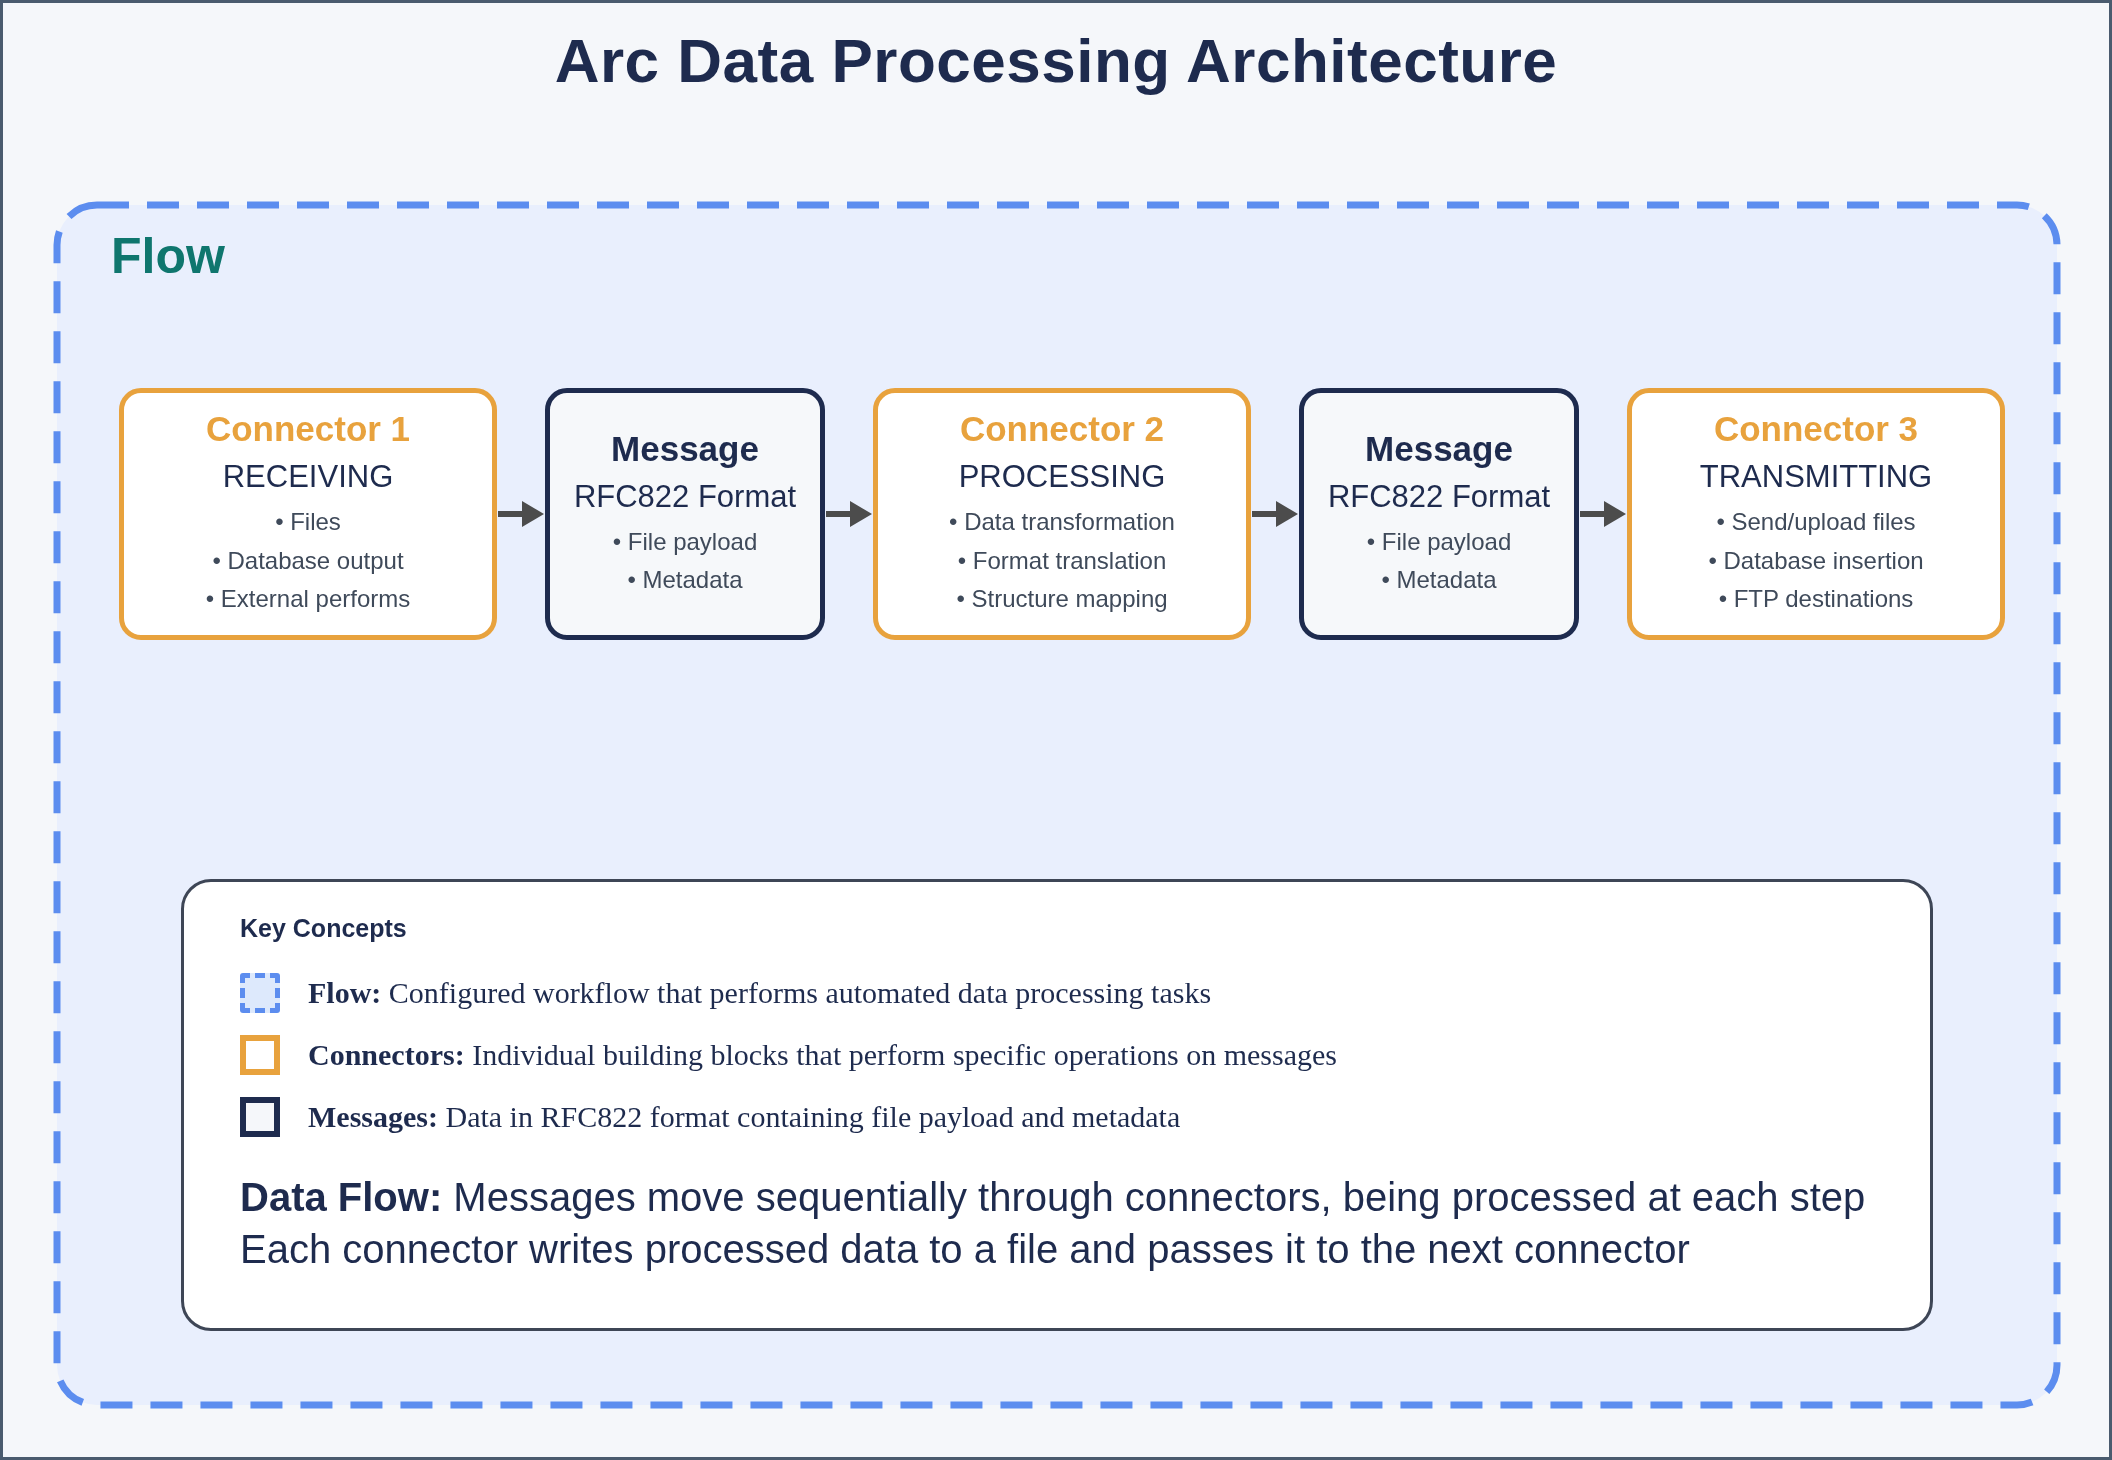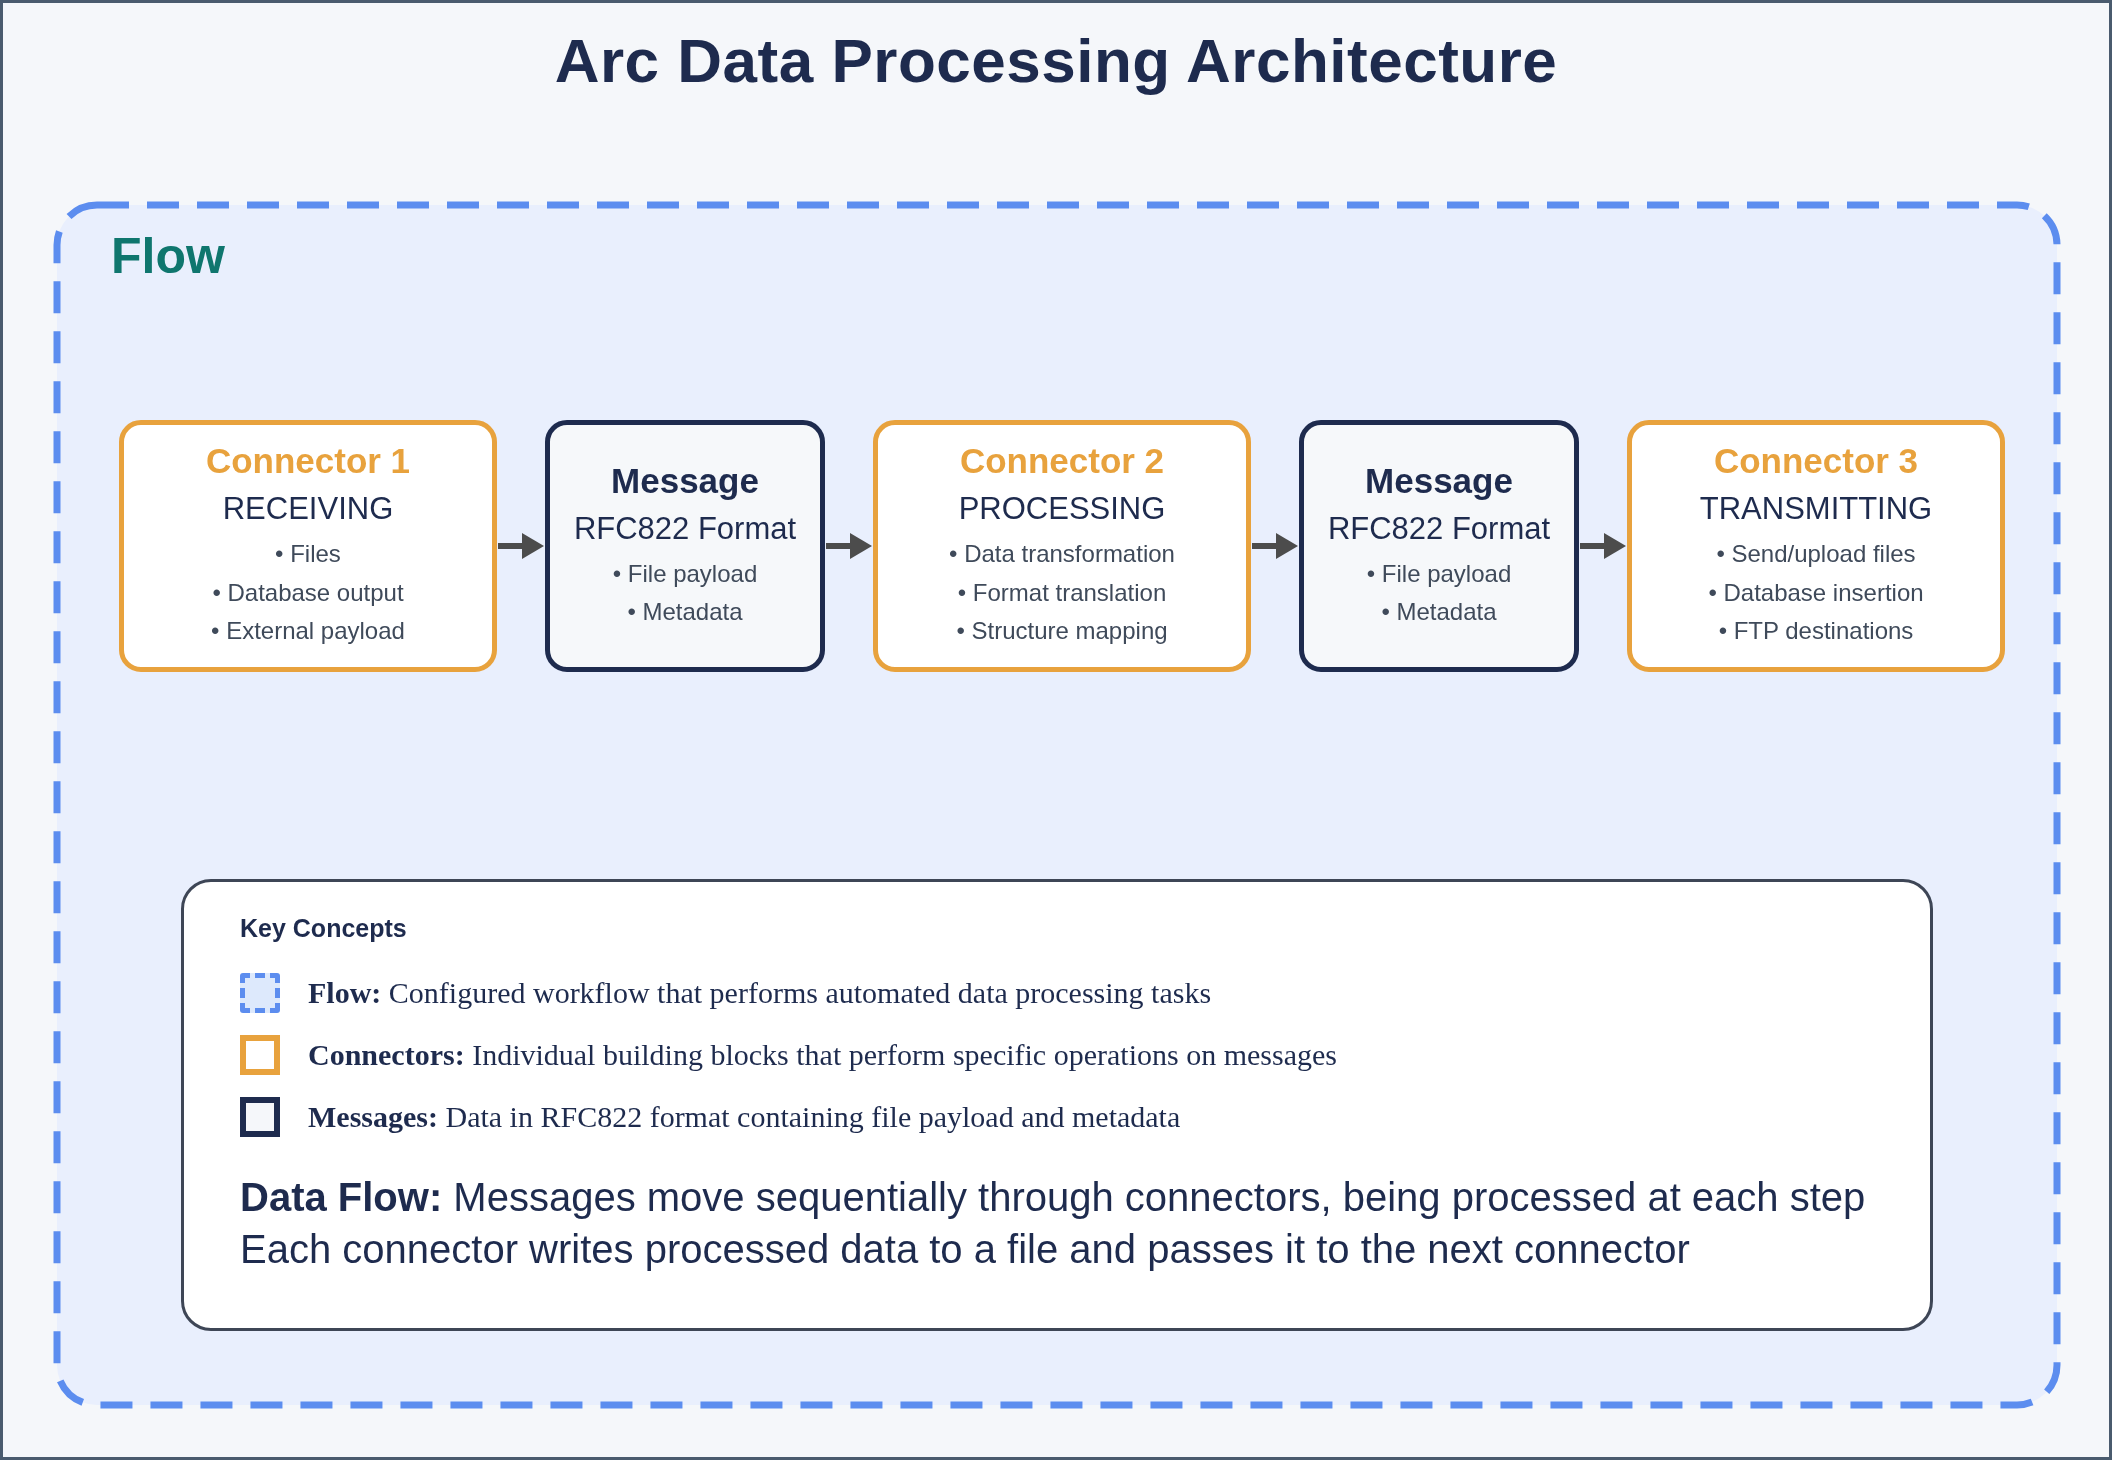--- a/index.html
+++ b/index.html
@@ -31,21 +31,21 @@
   .flow-border-svg { position: absolute; inset: 0; }
   .flow-label {
     position: absolute;
     left: 58px; top: 26px;
     font-size: 50px;
     font-weight: bold;
     color: #0f766e;
   }
   .nodes-row {
     position: absolute;
-    left: 66px; top: 219px;
+    left: 66px; top: 187px;
     width: 1886px; height: 252px;
     display: flex;
     align-items: stretch;
   }
   .node {
     box-sizing: border-box;
     border-radius: 22px;
     display: flex;
     flex-direction: column;
     justify-content: center;
@@ -141,21 +141,21 @@
     <div class="flow-label">Flow</div>
 
     <div class="nodes-row">
 
       <div class="node connector">
         <div class="node-title">Connector 1</div>
         <div class="node-subtitle">RECEIVING</div>
         <div class="node-bullets">
           <div>• Files</div>
           <div>• Database output</div>
-          <div>• External payload</div>
+          <div>• External performs</div>
         </div>
       </div>
 
       <div class="arrow">
         <div class="arrow-line"></div>
         <div class="arrow-head"></div>
       </div>
 
       <div class="node message">
         <div class="node-title">Message</div>

